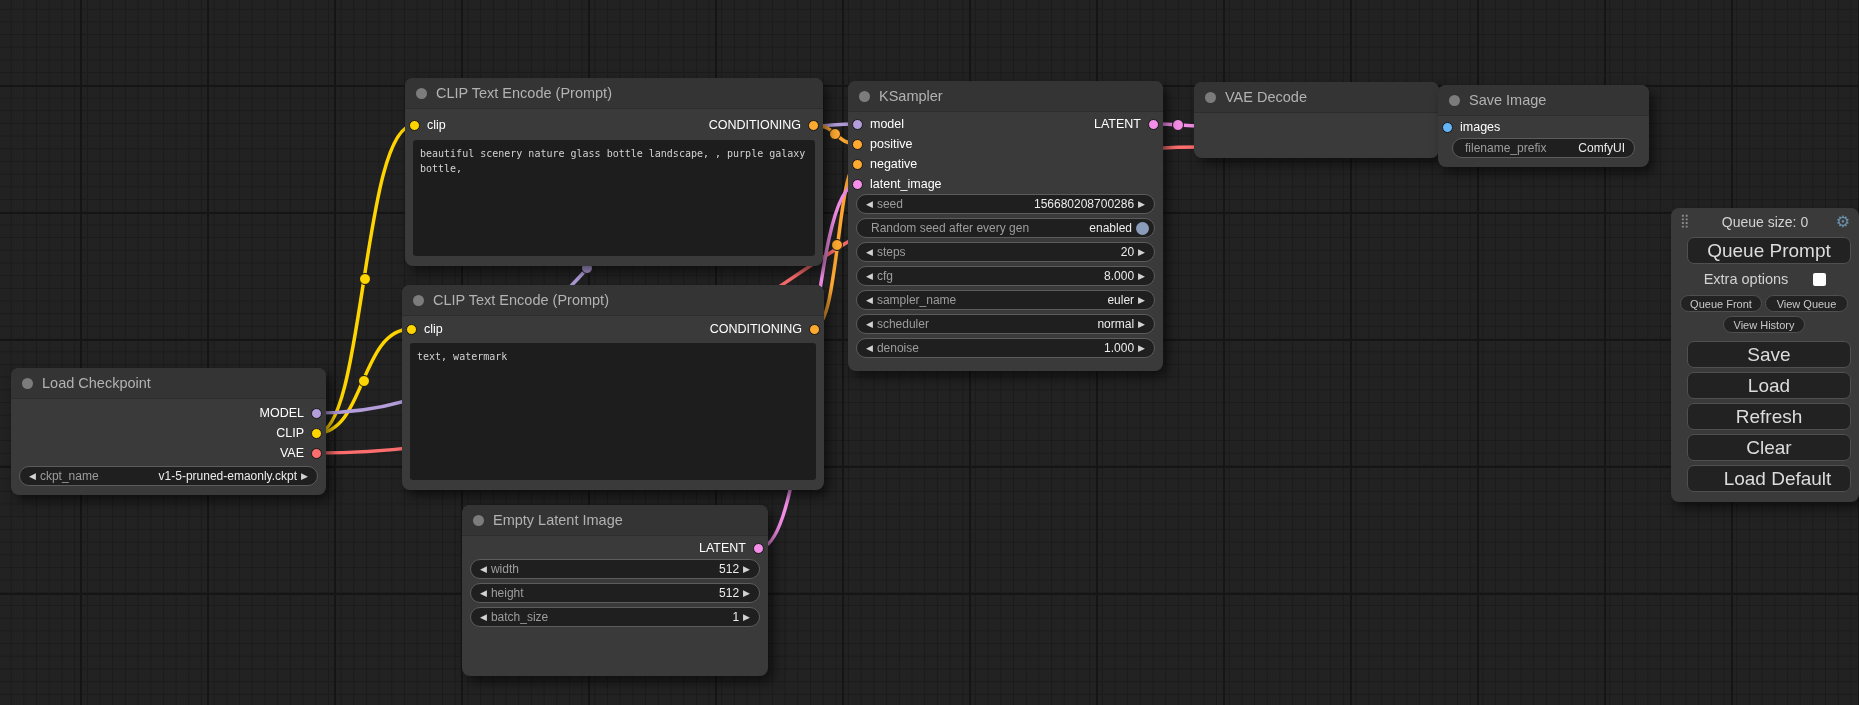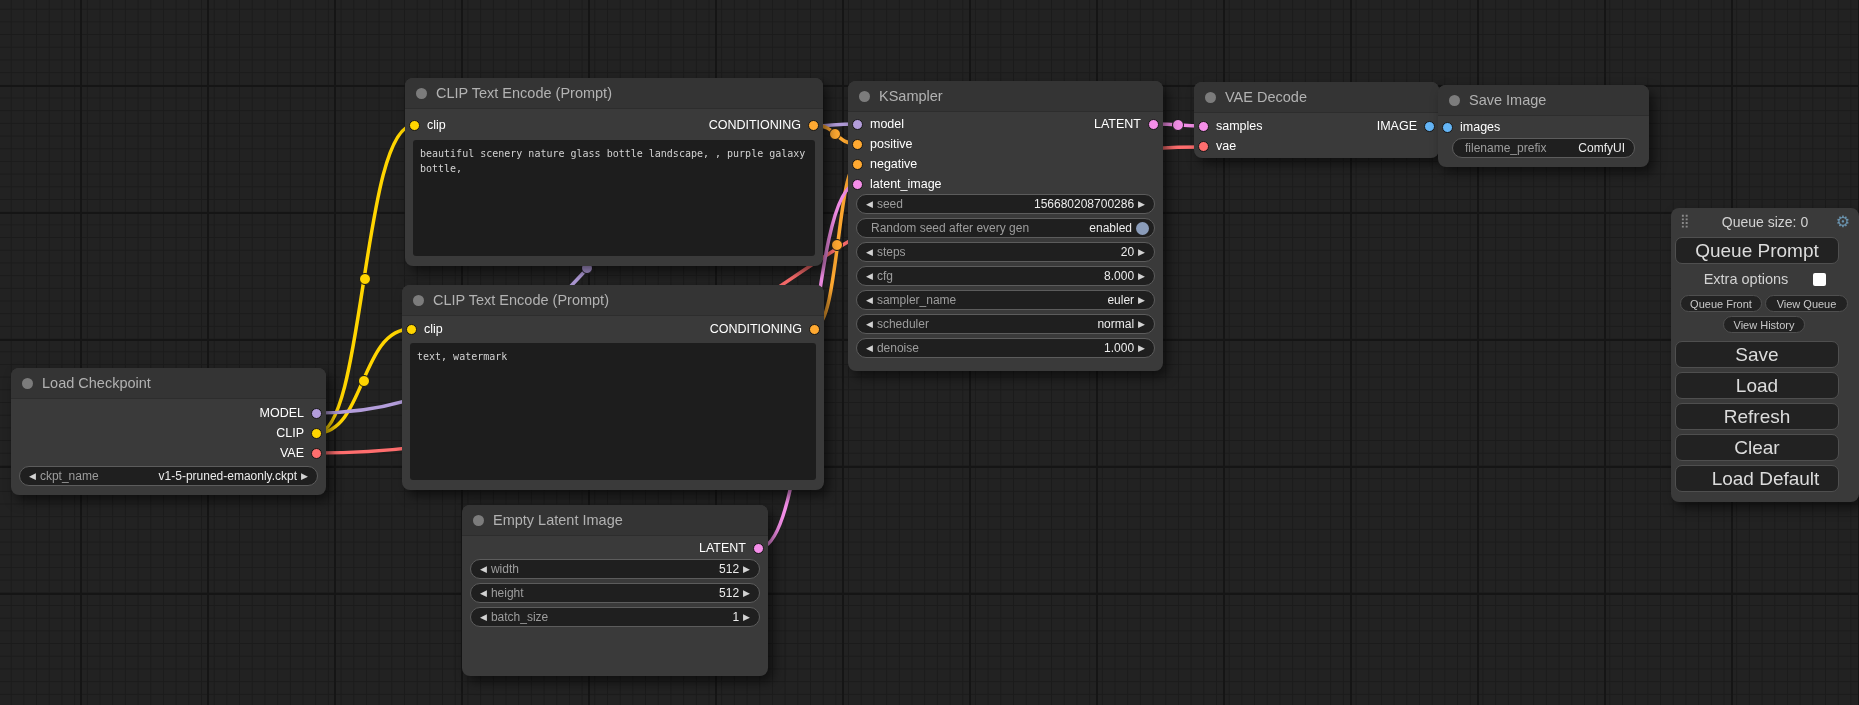--- a/index.html
+++ b/index.html
@@ -55,21 +55,21 @@
     background:#3a3a3a;border-radius:8px;box-shadow:5px 6px 12px rgba(0,0,0,.55);
   }
   .qheader{position:relative;height:26px;}
   .qhandle{position:absolute;left:9px;top:5px;color:#8a8a8a;font-size:13px;}
   .qsize{position:absolute;left:0;right:0;top:6px;text-align:center;font-size:14px;color:#d2d2d2;}
   .qgear{position:absolute;right:9px;top:4px;color:#6a93ae;font-size:16px;}
   .qbtn{
     background:#222;border:1px solid #4f4f4f;border-radius:7px;color:#dcdcdc;
     display:flex;align-items:center;justify-content:center;position:absolute;box-sizing:border-box;
   }
-  .qbig{left:4px;width:164px;height:27px;font-size:19px;}
+  .qbig{left:16px;width:164px;height:27px;font-size:19px;}
   .qsmall{height:17px;font-size:11px;border-radius:9px;color:#c9c9c9;}
   .extra-row{position:absolute;left:0;right:0;top:63px;display:flex;align-items:center;justify-content:center;gap:25px;font-size:14.5px;color:#d2d2d2;}
   .checkbox{width:13px;height:13px;background:#ffffff;border-radius:2px;}
 </style>
 </head>
 <body>
 
 <div id="canvas">
 
   <svg id="wires" width="1859" height="705">
@@ -233,36 +233,20 @@
         <span class="arr">▶</span>
       </div>
     </div>
   </div>
 
   <div class="node" style="left:1194px;top:82px;width:245px;height:76px;">
     <div class="node-title">
       <span class="title-dot"></span>
       <span>VAE Decode</span>
     </div>
-    <div style="position:absolute;left:0;right:0;top:34px;">
-      <div class="srow both">
-        <span class="slot-left">
-          <span class="dot c-latent"></span>
-          <span>samples</span>
-        </span>
-        <span class="slot-right">
-          <span>IMAGE</span>
-          <span class="dot c-image"></span>
-        </span>
-      </div>
-      <div class="srow in">
-        <span class="dot c-vae"></span>
-        <span>vae</span>
-      </div>
-    </div>
   </div>
 
   <div class="node" style="left:1438px;top:85px;width:211px;height:82px;">
     <div class="node-title">
       <span class="title-dot"></span>
       <span>Save Image</span>
     </div>
     <div class="srow in" style="position:absolute;left:0;right:0;top:32px;">
       <span class="dot c-image"></span>
       <span>images</span>

